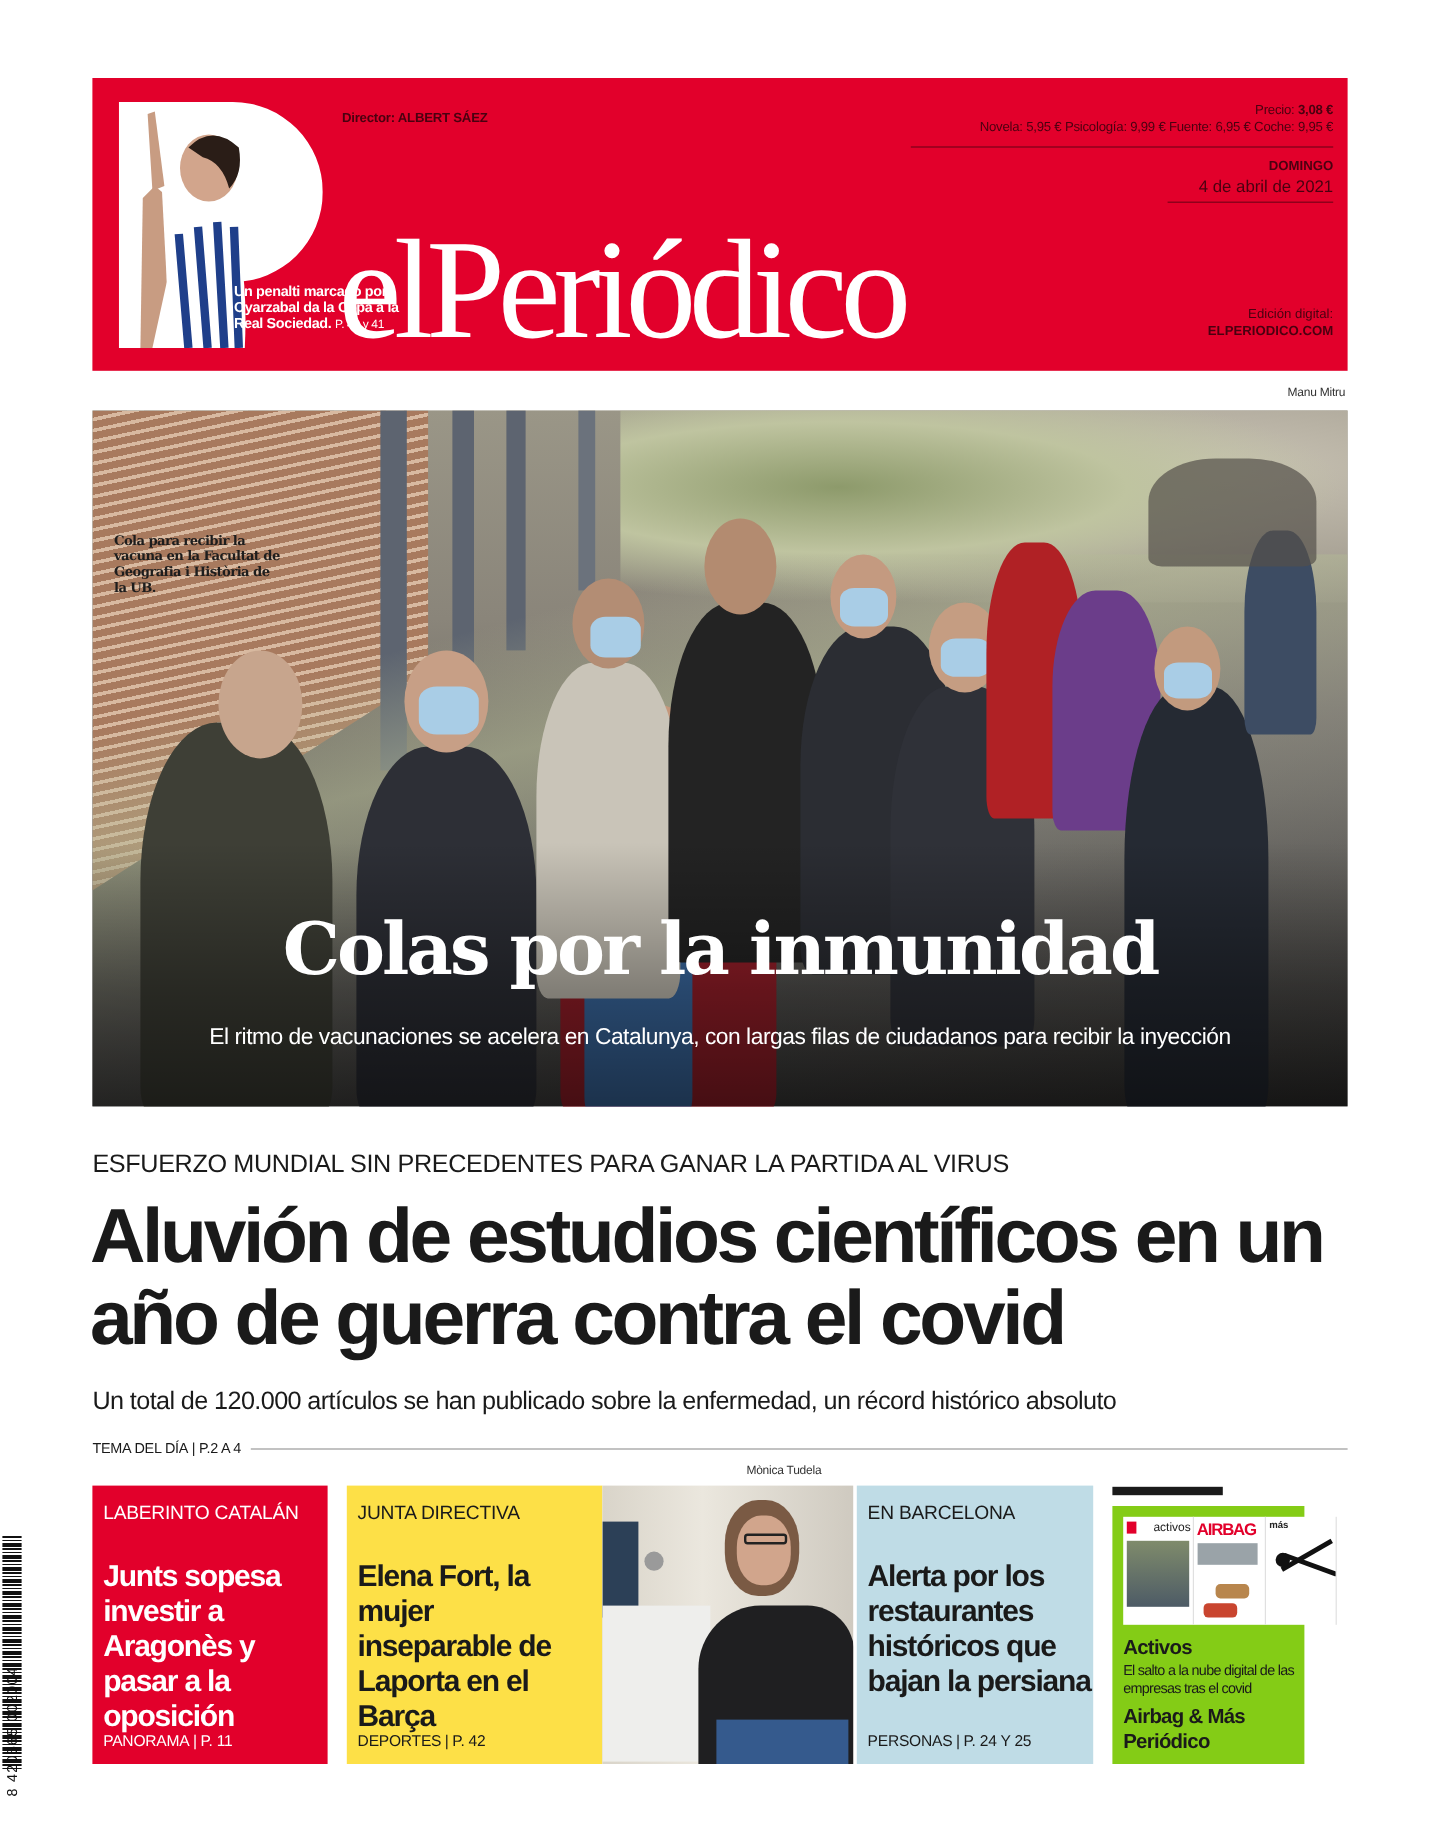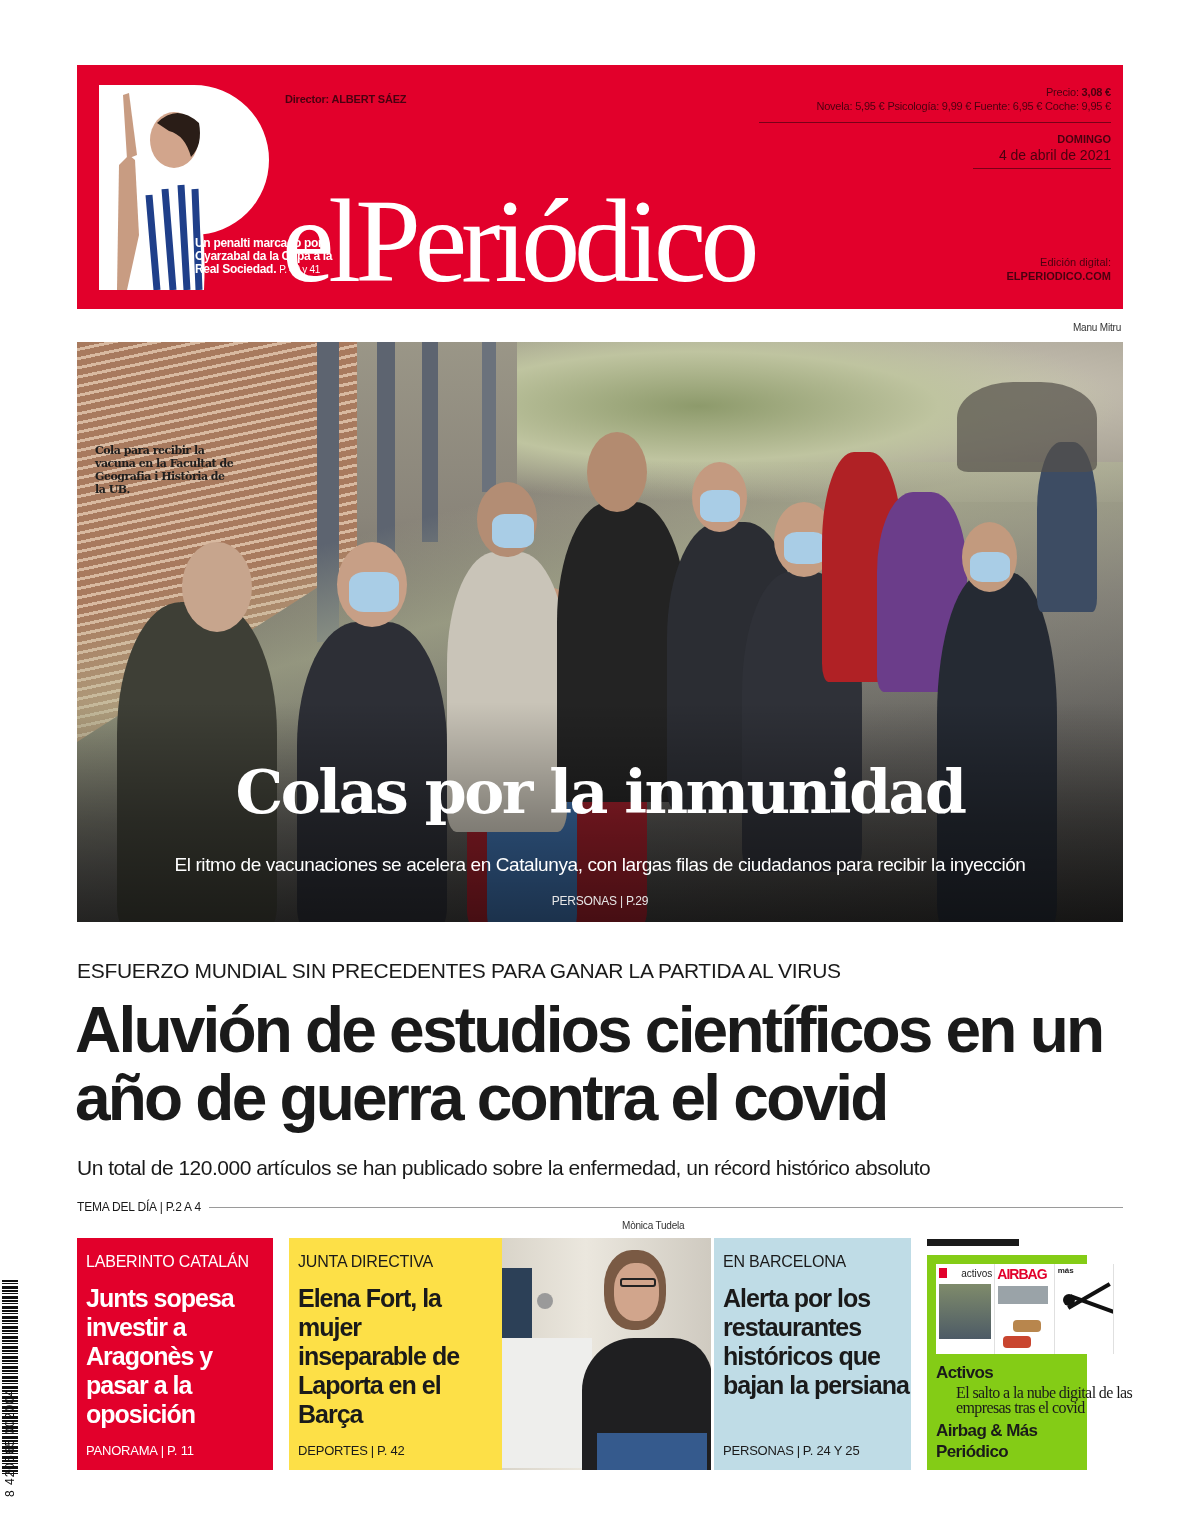--- a/index.html
+++ b/index.html
@@ -107,36 +107,36 @@
     .ref-line {
       position: absolute; left: 77px; top: 1199px; width: 1046px; height: 16px; display: flex; align-items: center;
     }
     .ref-line .ref { font-size: 12px; color: #1a1a1a; white-space: nowrap; letter-spacing: -0.2px; }
     .ref-line .sep { margin: 0 3px; }
     .ref-line .hr { flex: 1; height: 1px; background: #9a9a9a; margin-left: 8px; }
 
     
     .box { position: absolute; top: 1238px; height: 232px; overflow: hidden; padding-left: 36px; }
     .box .label { position: absolute; left: 9px; top: 15px; font-size: 16px; letter-spacing: -0.2px; }
-    .box .title { position: absolute; left: 9px; top: 46px; font-size: 25px; line-height: 29px; font-weight: bold; letter-spacing: -1px; }
+    .box .title { position: absolute; left: 9px; top: 62px; font-size: 25px; line-height: 29px; font-weight: bold; letter-spacing: -1px; }
     .box .ref { position: absolute; left: 9px; bottom: 12px; font-size: 13px; letter-spacing: -0.2px; }
     .box .ref .sep { margin: 0 3px; }
 
     .box-red { left: 77px; width: 196px; background: #e2002b; color: #ffffff; }
     .box-yellow { left: 289px; width: 213px; background: #fde047; color: #1a1a1a; }
     .box-photo { left: 502px; width: 209px; top: 1238px; height: 232px; position: absolute; overflow: hidden;
       background: linear-gradient(90deg, #d9d4c9 0%, #ebe7de 40%, #cfcac0 100%); }
     .box-blue { left: 714px; width: 197px; background: #bfdce6; color: #1a1a1a; }
 
     .promo-bar { position: absolute; left: 927px; top: 1239px; width: 92px; height: 7px; background: #1a1a1a; }
     .promo { position: absolute; left: 927px; top: 1255px; width: 160px; height: 215px; background: #84cc16; }
     .promo .thumbs { position: absolute; left: 9px; top: 9px; width: 178px; height: 90px; background: #ffffff; display: flex; }
     .promo .thumb { flex: 1; position: relative; border-right: 1px solid #e0e0e0; overflow: hidden; }
     .promo .name { position: absolute; left: 9px; top: 108px; font-size: 17px; font-weight: bold; color: #1a1a1a; letter-spacing: -0.6px; }
-    .promo .desc { position: absolute; left: 9px; top: 130px; width: 182px; font-family: Liberation Serif, serif; font-size: 16px; line-height: 15px; color: #1a1a1a; letter-spacing: -0.6px; margin-left: 20px; }
+    .promo .desc { position: absolute; left: 9px; top: 130px; width: 182px; font-family: Liberation Sans, sans-serif; font-size: 12px; line-height: 15px; color: #1a1a1a; letter-spacing: -0.6px; }
     .promo .extra { position: absolute; left: 9px; top: 165px; font-size: 17px; line-height: 21px; font-weight: bold; color: #1a1a1a; letter-spacing: -0.6px; }
 
     .barcode { position: absolute; left: 2px; top: 1280px; width: 16px; height: 195px;
       background: repeating-linear-gradient(180deg, #111 0 2px, #fff 2px 3px, #111 3px 4px, #fff 4px 6px, #111 6px 9px, #fff 9px 10px);
     }
     .barcode-num { position: absolute; left: -60px; top: 1420px; width: 140px; transform: rotate(-90deg);
       font-size: 12px; color: #111; letter-spacing: 1px; text-align: left; }
   </style>
 </head>
 <body>
@@ -220,23 +220,20 @@
   <div class="head" style="left:885px; top:180px; width:55px; height:70px; background:#c29a7e;"></div>
   <div class="mask" style="left:893px; top:210px; width:40px; height:30px;"></div>
   <div class="person" style="left:960px; top:100px; width:60px; height:170px; background:#3d4c63;"></div>
   <div class="person" style="left:880px; top:40px; width:140px; height:90px; background:#54504a; opacity:0.7;"></div>
 
   <div class="shade"></div>
 
   <div class="photo-caption">Cola para recibir la vacuna en la Facultat de Geografia i Història de la UB.</div>
   <h1 class="hero-title">Colas por la inmunidad</h1>
   <p class="hero-sub">El ritmo de vacunaciones se acelera en Catalunya, con largas filas de ciudadanos para recibir la inyección</p>
-  <div class="hero-ref">
-    <span>PERSONAS</span><span class="sep"> | </span><span>P.29</span>
-  </div>
 </section>
 
 <div class="kicker">ESFUERZO MUNDIAL SIN PRECEDENTES PARA GANAR LA PARTIDA AL VIRUS</div>
 <h2 class="headline">Aluvión de estudios científicos en un año de guerra contra el covid</h2>
 <p class="deck">Un total de 120.000 artículos se han publicado sobre la enfermedad, un récord histórico absoluto</p>
 <div class="ref-line">
   <span class="ref">TEMA DEL DÍA</span>
   <span class="ref sep">|</span>
   <span class="ref">P.2 A 4</span>
   <span class="hr"></span>

